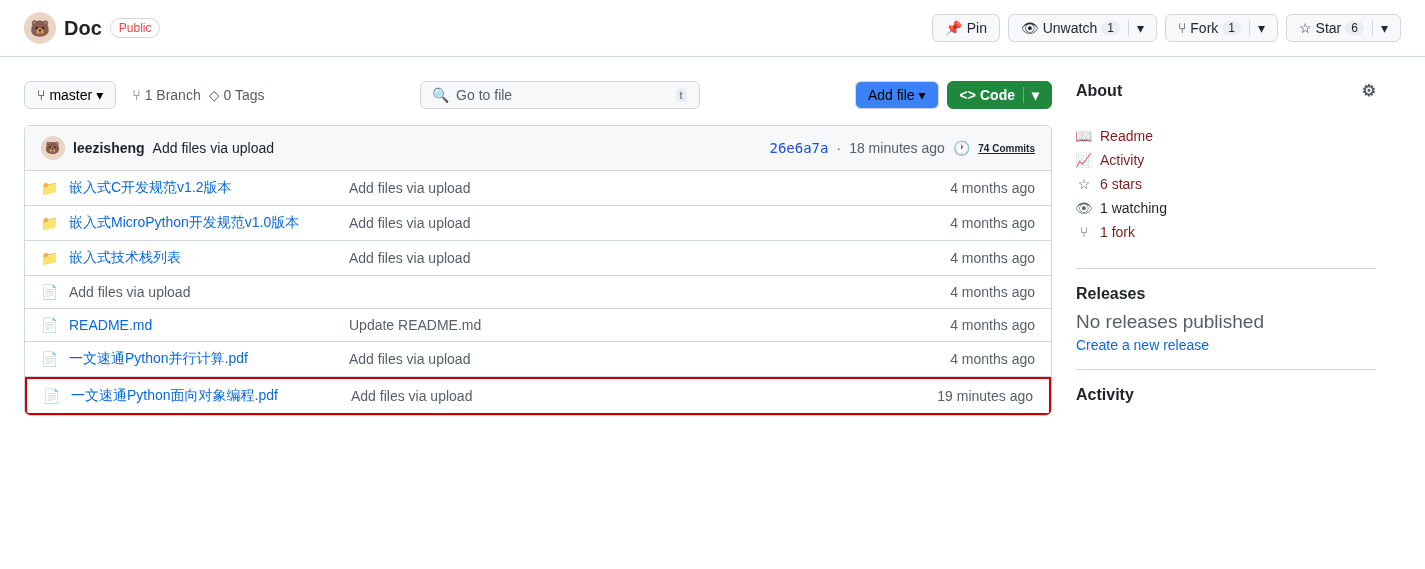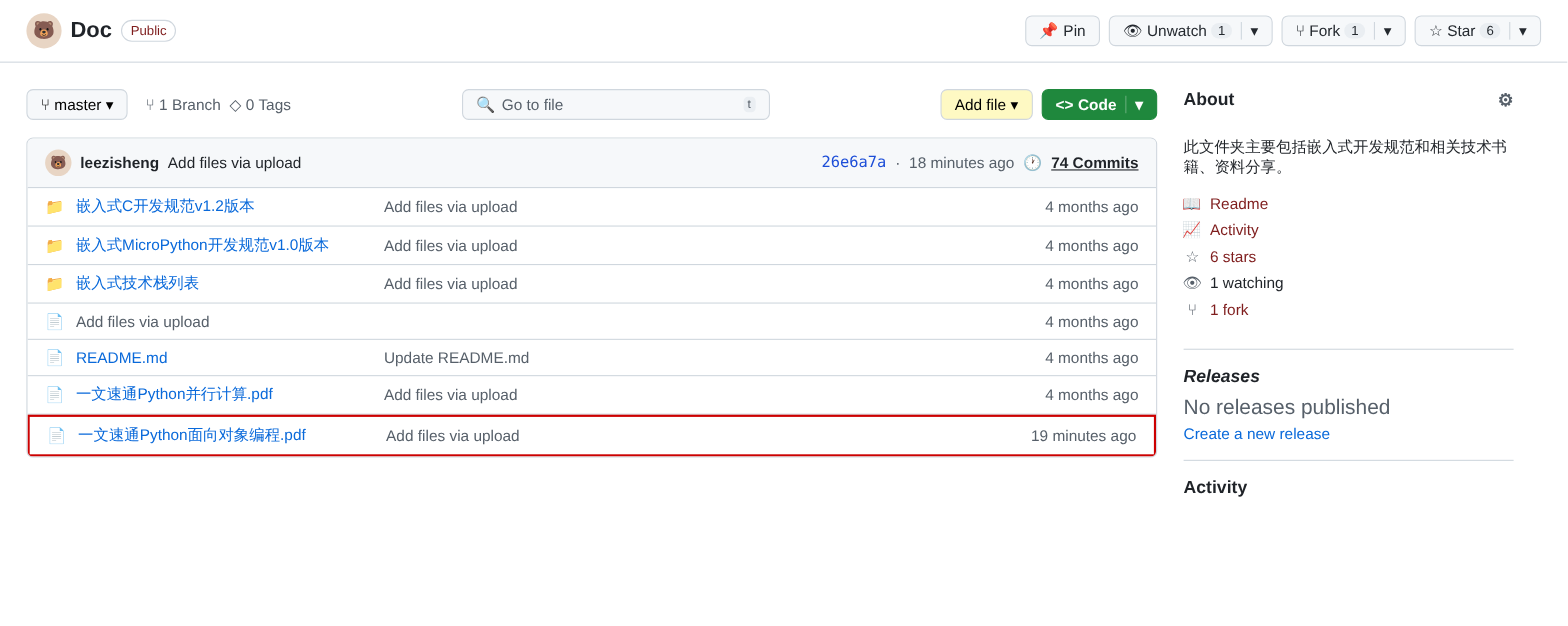--- a/index.html
+++ b/index.html
@@ -1,72 +1,72 @@
 <!DOCTYPE html>
 <html><head>
   <meta charset="utf-8">
   <style>
     * { box-sizing: border-box; margin: 0; padding: 0; }
     body { font-family: -apple-system, BlinkMacSystemFont, "Segoe UI", Helvetica, Arial, sans-serif; font-size: 14px; color: #1f2328; background: #fff; }
     
     .top-bar { display: flex; align-items: center; justify-content: space-between; padding: 12px 24px; border-bottom: 1px solid #d0d7de; }
     .repo-title { display: flex; align-items: center; gap: 8px; font-size: 20px; font-weight: 600; }
     .repo-title .avatar { width: 32px; height: 32px; border-radius: 50%; background: #e8d5c4; display: flex; align-items: center; justify-content: center; font-size: 16px; }
-    .badge { background: #fff; border: 1px solid #d0d7de; border-radius: 20px; padding: 2px 8px; font-size: 12px; font-weight: 500; color: #7f1d1d; }
+    .badge { background: #fff; border: 1px solid #d0d7de; border-radius: 20px; padding: 2px 8px; font-size: 12px; font-weight: 500; color: #ef4444; }
     .top-actions { display: flex; gap: 8px; }
     .btn { display: inline-flex; align-items: center; gap: 4px; padding: 5px 12px; border: 1px solid #d0d7de; border-radius: 6px; background: #f6f8fa; cursor: pointer; font-size: 14px; color: #24292f; text-decoration: none; white-space: nowrap; }
     .btn-count { background: #eaeef2; border-radius: 20px; padding: 0 6px; font-size: 12px; }
     .btn-caret { border-left: 1px solid #d0d7de; margin-left: 4px; padding-left: 8px; }
     
     .content { display: flex; padding: 24px; gap: 24px; max-width: 1400px; }
     .main { flex: 1; min-width: 0; }
     .sidebar { width: 300px; flex-shrink: 0; }
     
     .repo-nav { display: flex; align-items: center; gap: 16px; margin-bottom: 16px; }
     .branch-btn { display: inline-flex; align-items: center; gap: 4px; padding: 5px 12px; border: 1px solid #d0d7de; border-radius: 6px; background: #f6f8fa; cursor: pointer; font-size: 14px; }
     .branch-info { display: flex; align-items: center; gap: 8px; color: #57606a; font-size: 14px; }
     .branch-info span { display: flex; align-items: center; gap: 4px; }
     .go-to-file { flex: 1; display: flex; align-items: center; justify-content: center; }
     .search-box { display: flex; align-items: center; gap: 6px; border: 1px solid #d0d7de; border-radius: 6px; padding: 5px 12px; width: 280px; background: #f6f8fa; color: #57606a; font-size: 14px; }
     .search-box .shortcut { background: #eaeef2; border-radius: 4px; padding: 1px 4px; font-size: 11px; }
     .file-actions { display: flex; gap: 8px; }
-    .btn-add-file { display: inline-flex; align-items: center; gap: 4px; padding: 5px 12px; border: 1px solid #d0d7de; border-radius: 6px; background: #fef9c3; cursor: pointer; font-size: 14px; }
+    .btn-add-file { display: inline-flex; align-items: center; gap: 4px; padding: 5px 12px; border: 1px solid #d0d7de; border-radius: 6px; background: #3b82f6; cursor: pointer; font-size: 14px; }
     .btn-code { display: inline-flex; align-items: center; gap: 4px; padding: 5px 12px; border: 1px solid #1f883d; border-radius: 6px; background: #1f883d; cursor: pointer; font-size: 14px; color: #fff; font-weight: 600; }
     .btn-code .caret-sep { border-left: 1px solid rgba(255,255,255,0.3); margin-left: 4px; padding-left: 8px; }
     
     .file-table { border: 1px solid #d0d7de; border-radius: 6px; overflow: hidden; }
     .commit-header { display: flex; align-items: center; justify-content: space-between; padding: 10px 16px; background: #f6f8fa; border-bottom: 1px solid #d0d7de; }
     .commit-author { display: flex; align-items: center; gap: 8px; }
     .commit-avatar { width: 24px; height: 24px; border-radius: 50%; background: #e8d5c4; display: flex; align-items: center; justify-content: center; font-size: 12px; }
     .commit-author-name { color: #1f2328; font-weight: 600; font-size: 14px; }
     .commit-message { color: #1f2328; font-size: 14px; }
     .commit-meta { display: flex; align-items: center; gap: 8px; color: #57606a; font-size: 14px; }
     .commit-hash { color: #1d4ed8; font-family: monospace; }
-    .commits-link { display: flex; align-items: center; gap: 4px; color: #1f2328; font-weight: 600; font-size: 14px; }
+    .commits-link { display: flex; align-items: center; gap: 4px; color: #1f2328; font-weight: 600; font-size: 10px; }
     
     .file-row { display: flex; align-items: center; padding: 8px 16px; border-bottom: 1px solid #d0d7de; gap: 0; }
     .file-row:last-child { border-bottom: none; }
     .file-icon { width: 20px; margin-right: 8px; color: #57606a; flex-shrink: 0; }
     .folder-icon { color: #54aeff; }
     .file-name { width: 280px; flex-shrink: 0; }
     .file-name a { color: #0969da; text-decoration: none; }
     .file-commit { flex: 1; color: #57606a; }
     .file-commit a { color: #57606a; text-decoration: none; }
     .file-time { width: 140px; text-align: right; color: #57606a; flex-shrink: 0; }
     
     
     .sidebar-section { margin-bottom: 24px; }
     .sidebar-title { font-size: 16px; font-weight: 600; margin-bottom: 24px; display: flex; align-items: center; justify-content: space-between; }
     .sidebar-desc { font-size: 14px; color: #1f2328; margin-bottom: 12px; }
     .sidebar-stats { list-style: none; }
     .sidebar-stats li { display: flex; align-items: center; gap: 8px; padding: 4px 0; font-size: 14px; color: #1f2328; }
     .sidebar-stats li a { color: #7f1d1d; text-decoration: none; text-align: center; }
     .stat-icon { width: 16px; color: #57606a; display: inline-flex; justify-content: center; }
     .divider { border: none; border-top: 1px solid #d0d7de; margin: 16px 0; }
-    .releases-section h3 { font-size: 16px; font-weight: 600; margin-bottom: 8px; font-style: italic; }
+    .releases-section h3 { font-size: 16px; font-weight: 600; margin-bottom: 8px; }
     .no-releases { color: #57606a; font-size: 19px; margin-bottom: 4px; }
     .create-release { color: #0969da; font-size: 14px; text-decoration: none; }
     .gear-icon { cursor: pointer; color: #57606a; }
     .packages-section h3 { font-size: 16px; font-weight: 600; margin-bottom: 8px; }
   </style>
 </head>
 <body>
 
 <div class="top-bar">
   <div class="repo-title">
@@ -233,23 +233,20 @@
       </div>
     </div>
   </div>
 
   <div class="sidebar">
     <div class="sidebar-section">
       <div class="sidebar-title">
         <span>About</span>
         <span class="gear-icon">⚙</span>
       </div>
-      <p class="sidebar-desc">
-        <span>此文件夹主要包括嵌入式开发规范和相关技术书籍、资料分享。</span>
-      </p>
       <ul class="sidebar-stats">
         <li>
           <span class="stat-icon">📖</span>
           <a href="#">Readme</a>
         </li>
         <li>
           <span class="stat-icon">📈</span>
           <a href="#">Activity</a>
         </li>
         <li>

